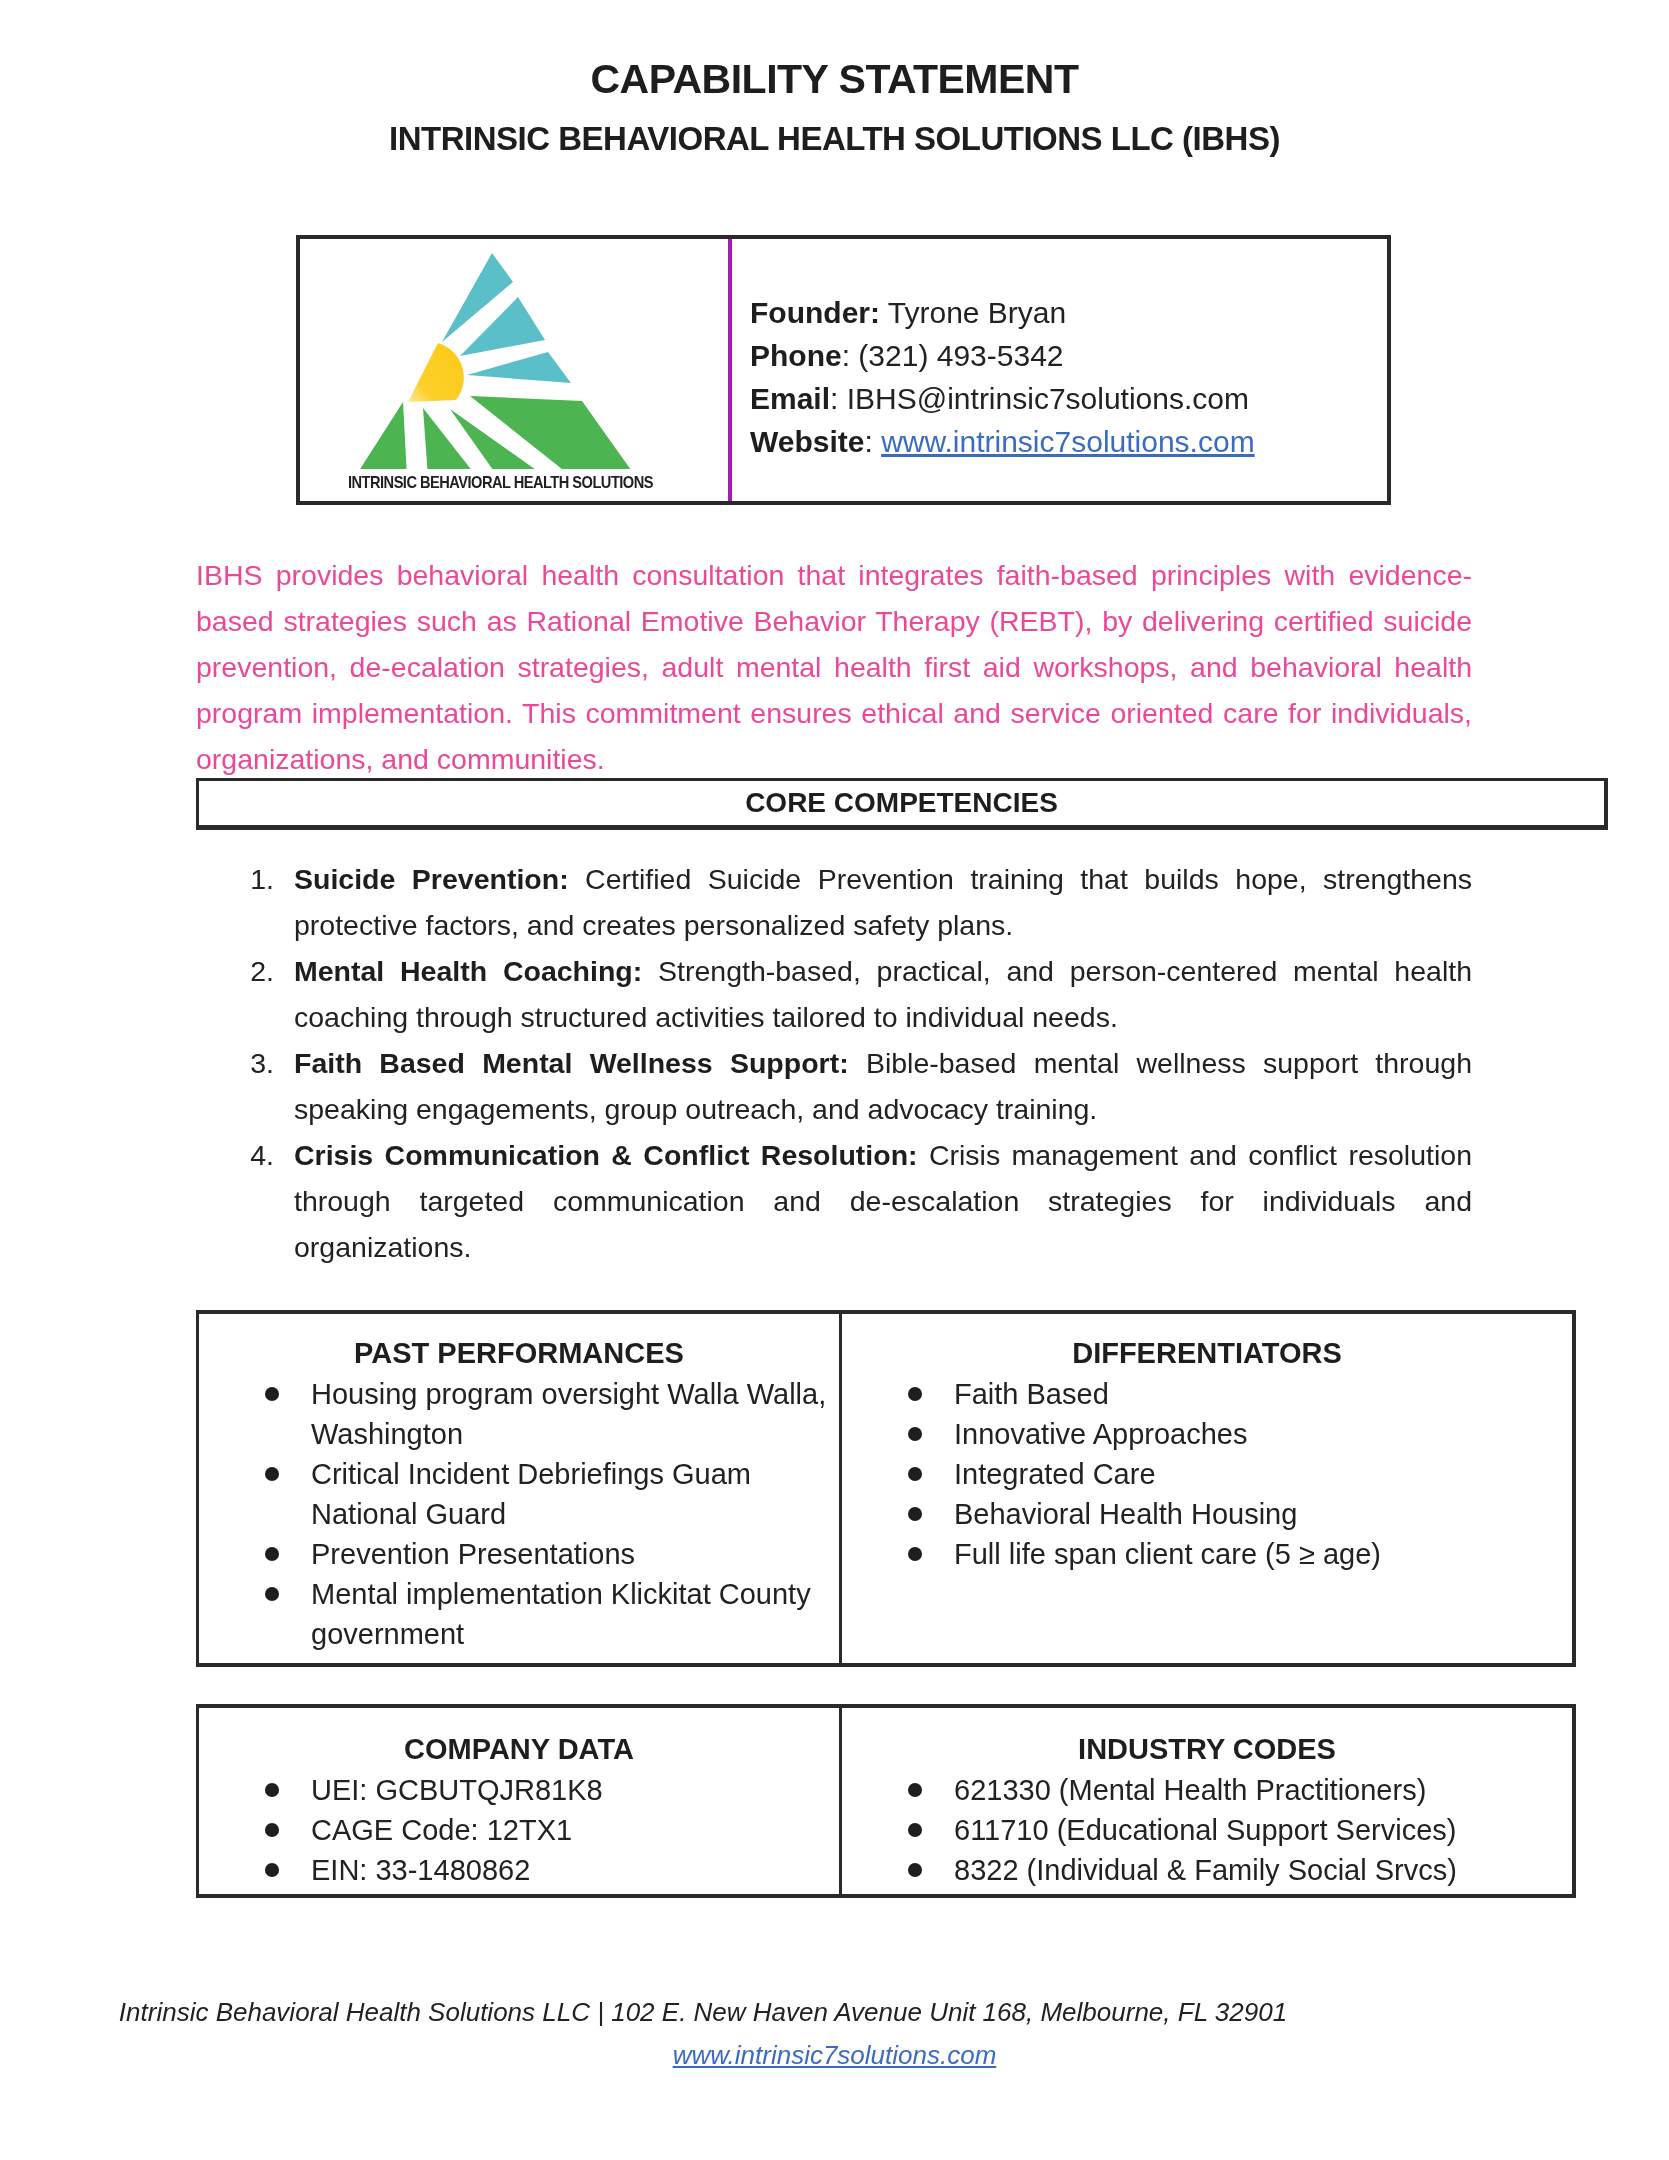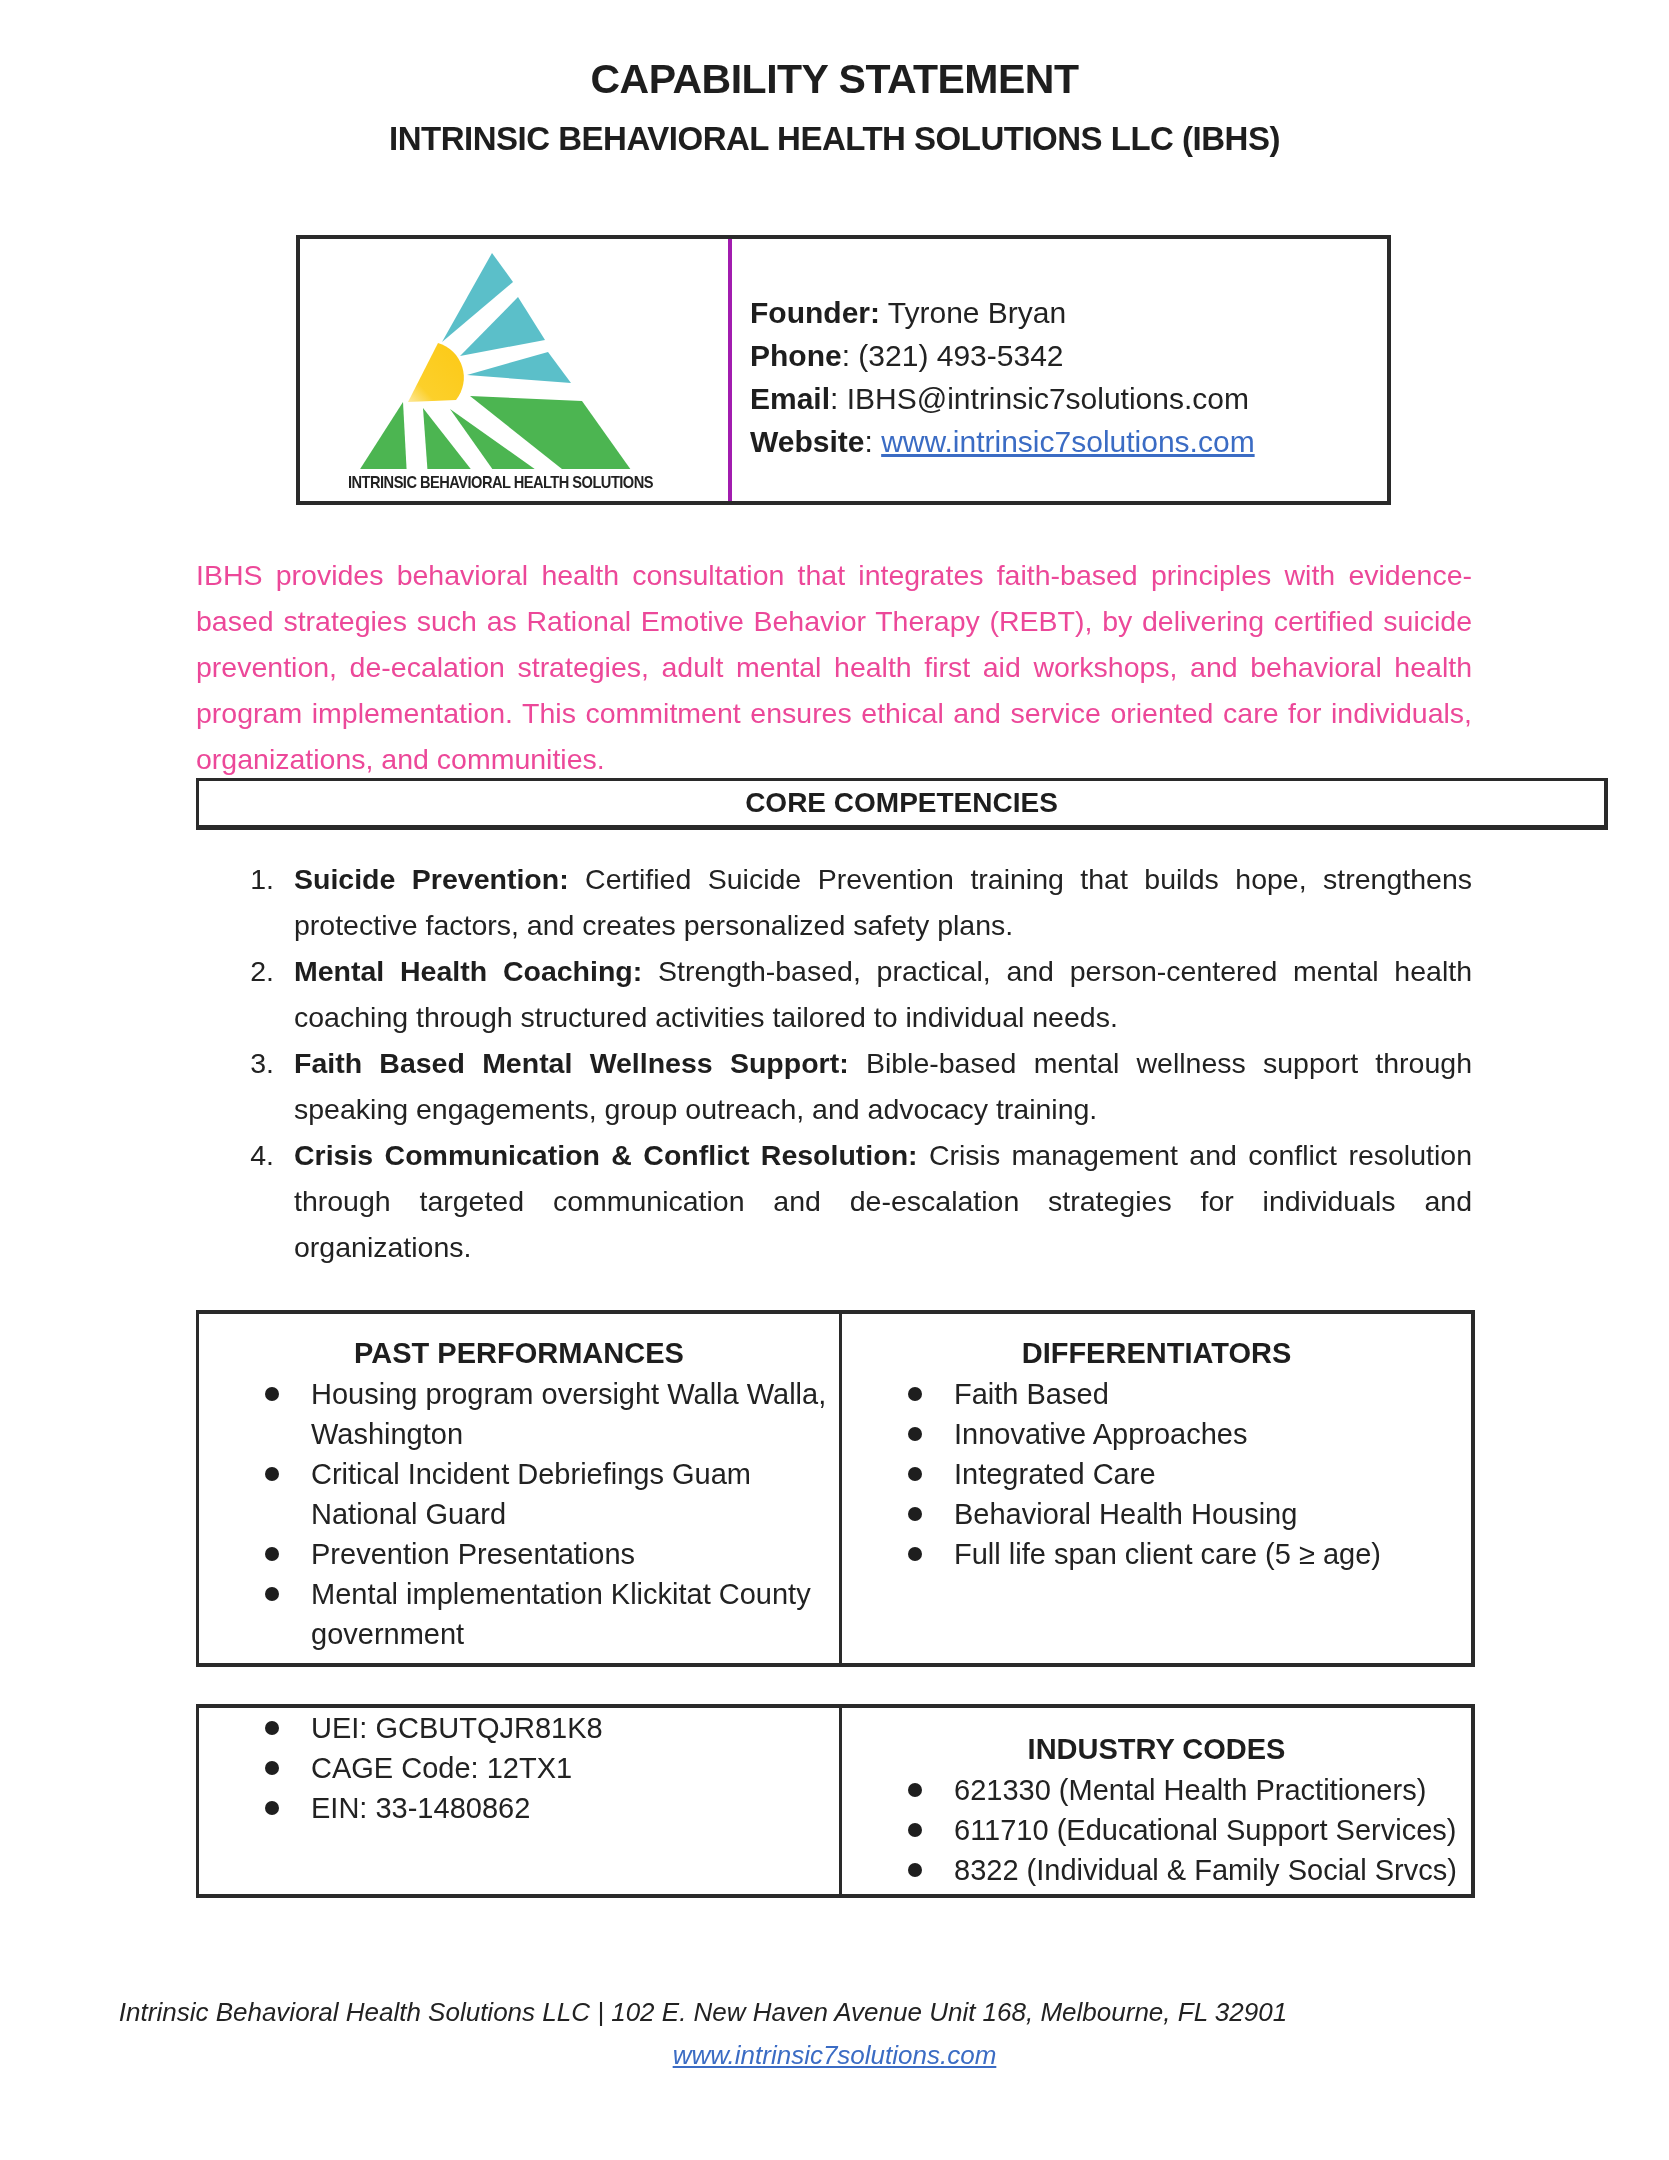--- a/index.html
+++ b/index.html
@@ -45,21 +45,21 @@
 
   .comp-list {
     left: 196px; top: 856px; width: 1276px; font-size: 28.5px; line-height: 46px; color: #222;
   }
   .comp-item { display: flex; text-align: justify; }
   .comp-num { width: 98px; text-align: right; padding-right: 20px; box-sizing: border-box; flex-shrink: 0; }
   .comp-text { flex: 1; }
   .comp-text b { color: #1e1e1e; }
 
   .grid-box {
-    left: 196px; width: 1279px; box-sizing: border-box;
+    left: 196px; width: 1380px; box-sizing: border-box;
     border: 3px solid #2a2a2a; border-top-width: 4px; border-bottom-width: 4px; border-right-width: 4px;
     display: flex;
   }
   .grid-col { flex: 1; position: relative; }
   .grid-col.left { border-right: 3px solid #2a2a2a; flex: 0 0 640px; }
   .grid-h { text-align: center; font-weight: bold; font-size: 29px; color: #1e1e1e; }
   .blist { list-style: none; margin: 0; padding: 0; font-size: 29px; line-height: 40px; color: #222; }
   .blist li { position: relative; padding-left: 112px; }
   .blist li .dot {
     position: absolute; left: 66px; top: 13px; width: 14px; height: 14px; border-radius: 50%; background: #1e1e1e;
@@ -157,20 +157,21 @@
       <li><span class="dot"></span><span>Innovative Approaches</span></li>
       <li><span class="dot"></span><span>Integrated Care</span></li>
       <li><span class="dot"></span><span>Behavioral Health Housing</span></li>
       <li><span class="dot"></span><span>Full life span client care (5 ≥ age)</span></li>
     </ul>
   </div>
 </div>
 
 <div class="abs grid-box cd">
   <div class="grid-col left">
+    <div class="grid-h">COMPANY DATA</div>
     <ul class="blist">
       <li><span class="dot"></span><span>UEI: GCBUTQJR81K8</span></li>
       <li><span class="dot"></span><span>CAGE Code: 12TX1</span></li>
       <li><span class="dot"></span><span>EIN: 33-1480862</span></li>
     </ul>
   </div>
   <div class="grid-col">
     <div class="grid-h">INDUSTRY CODES</div>
     <ul class="blist">
       <li><span class="dot"></span><span>621330 (Mental Health Practitioners)</span></li>

